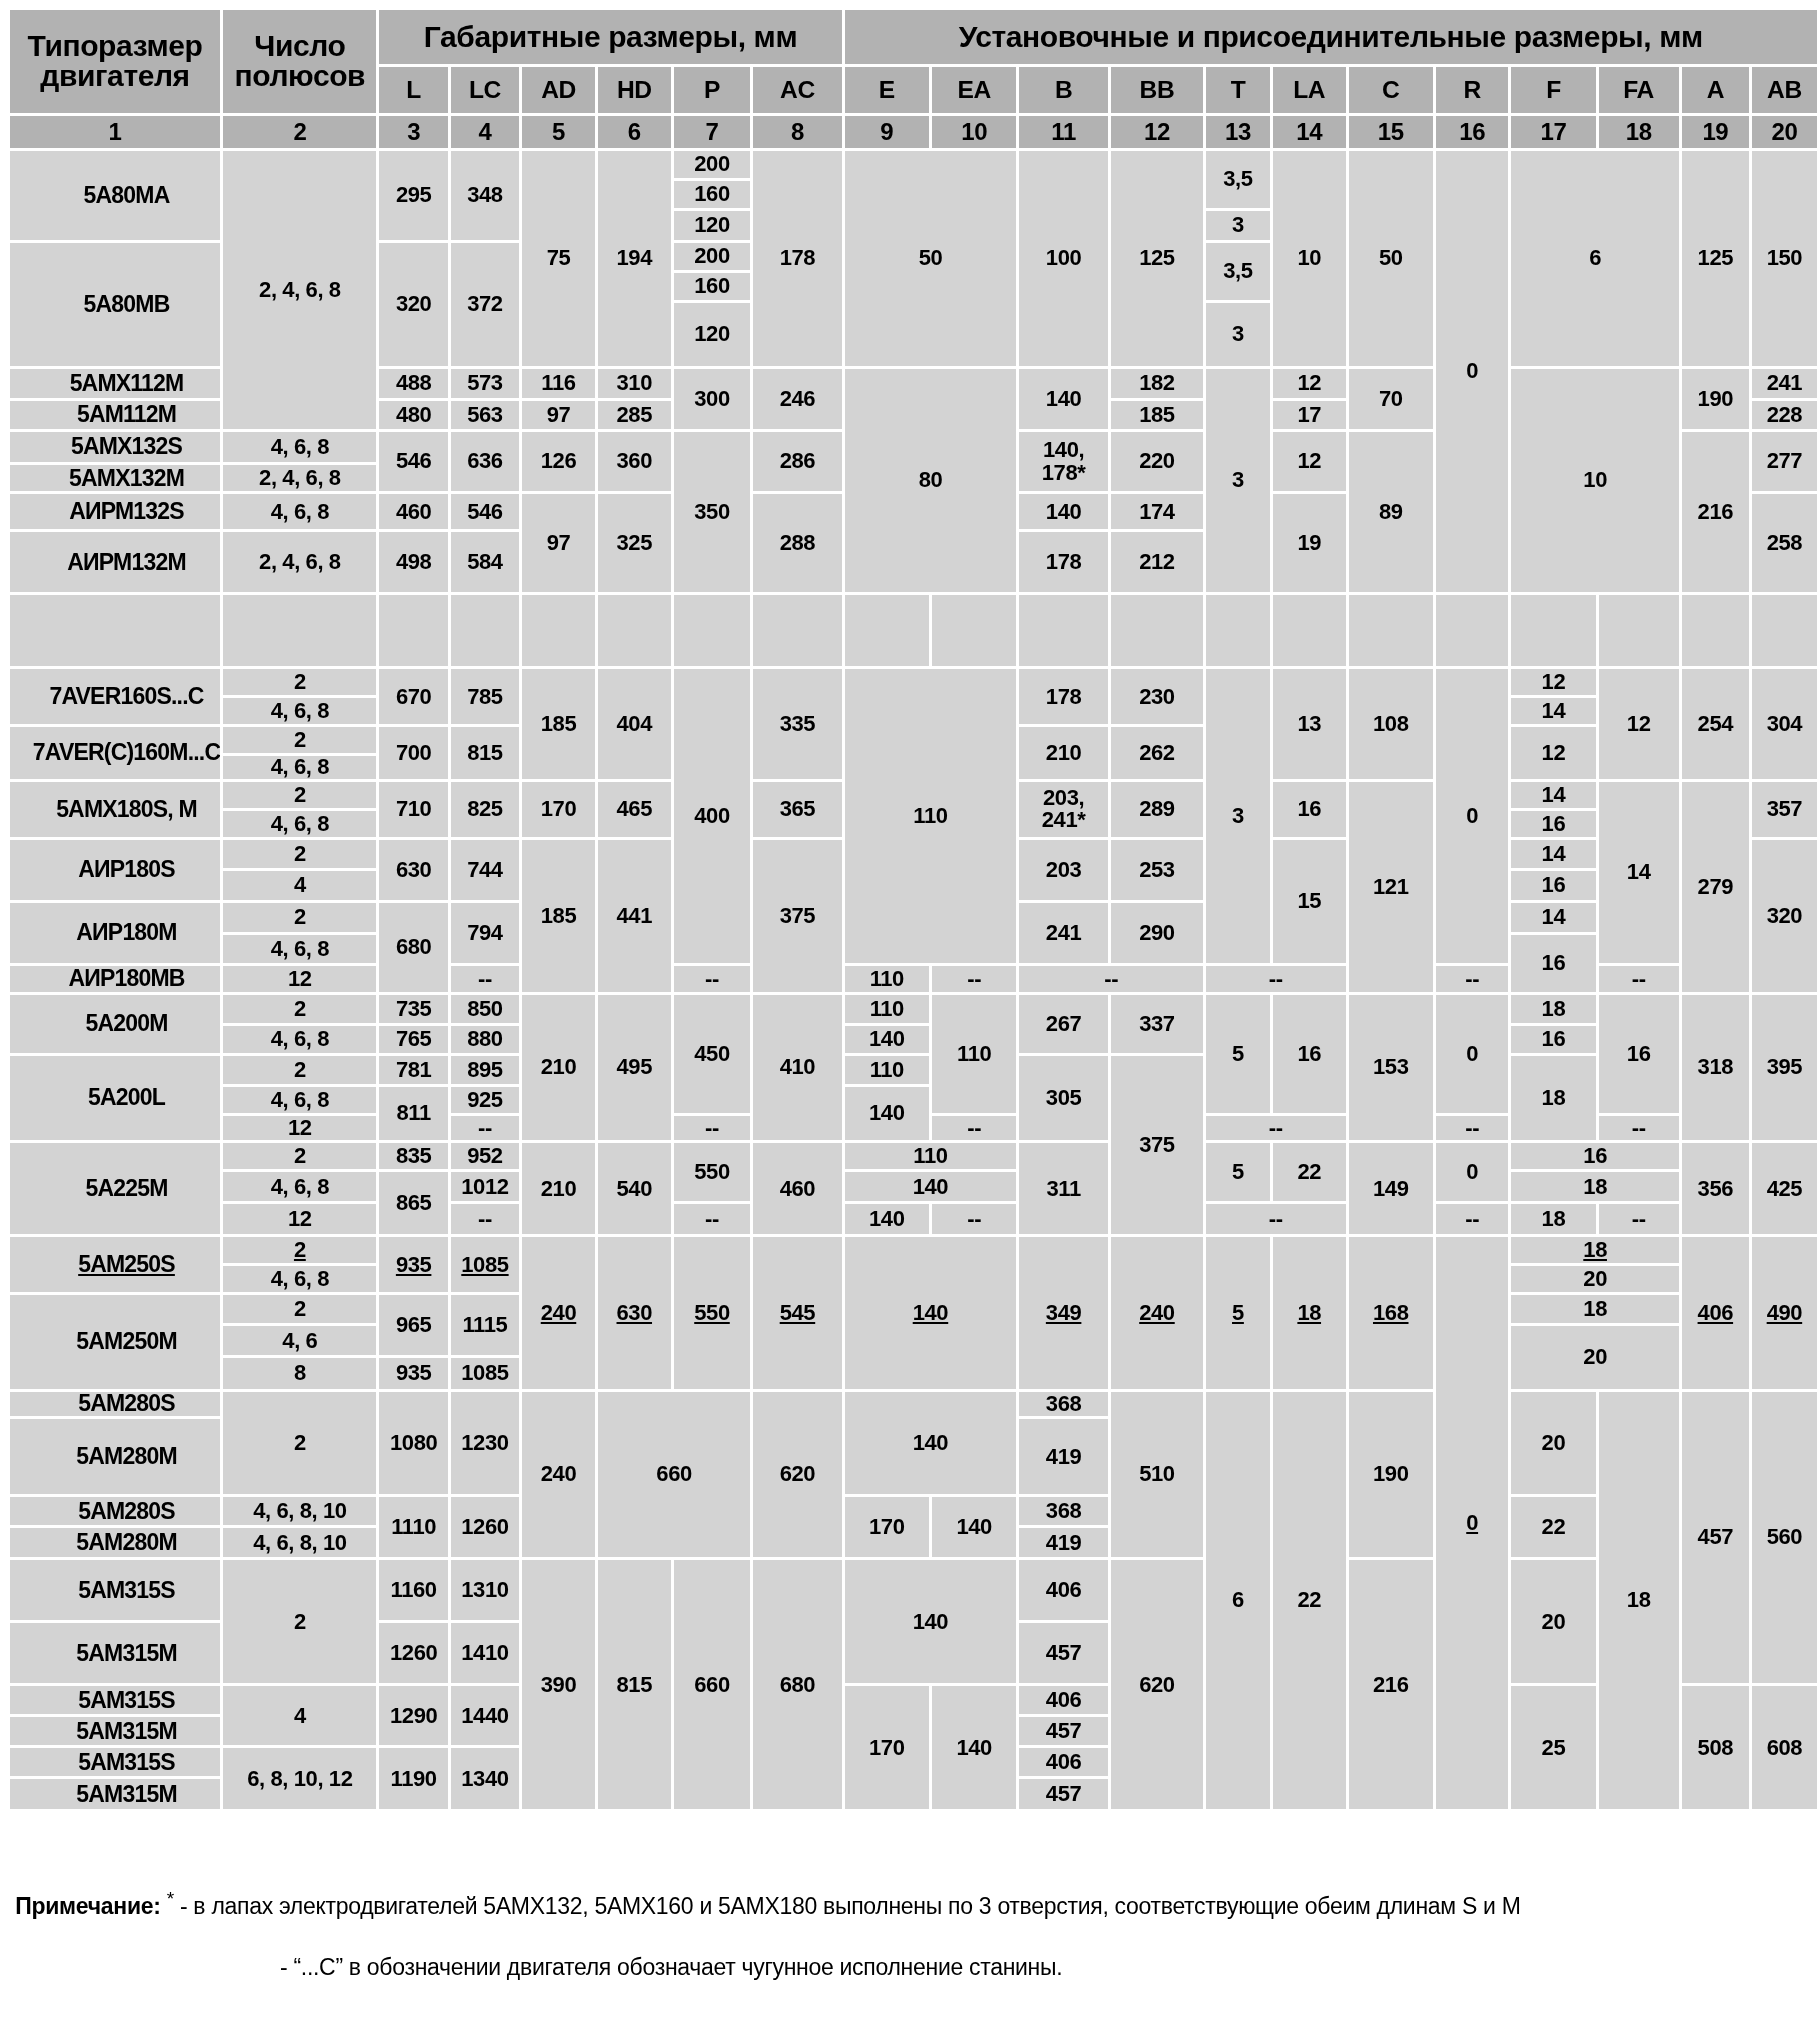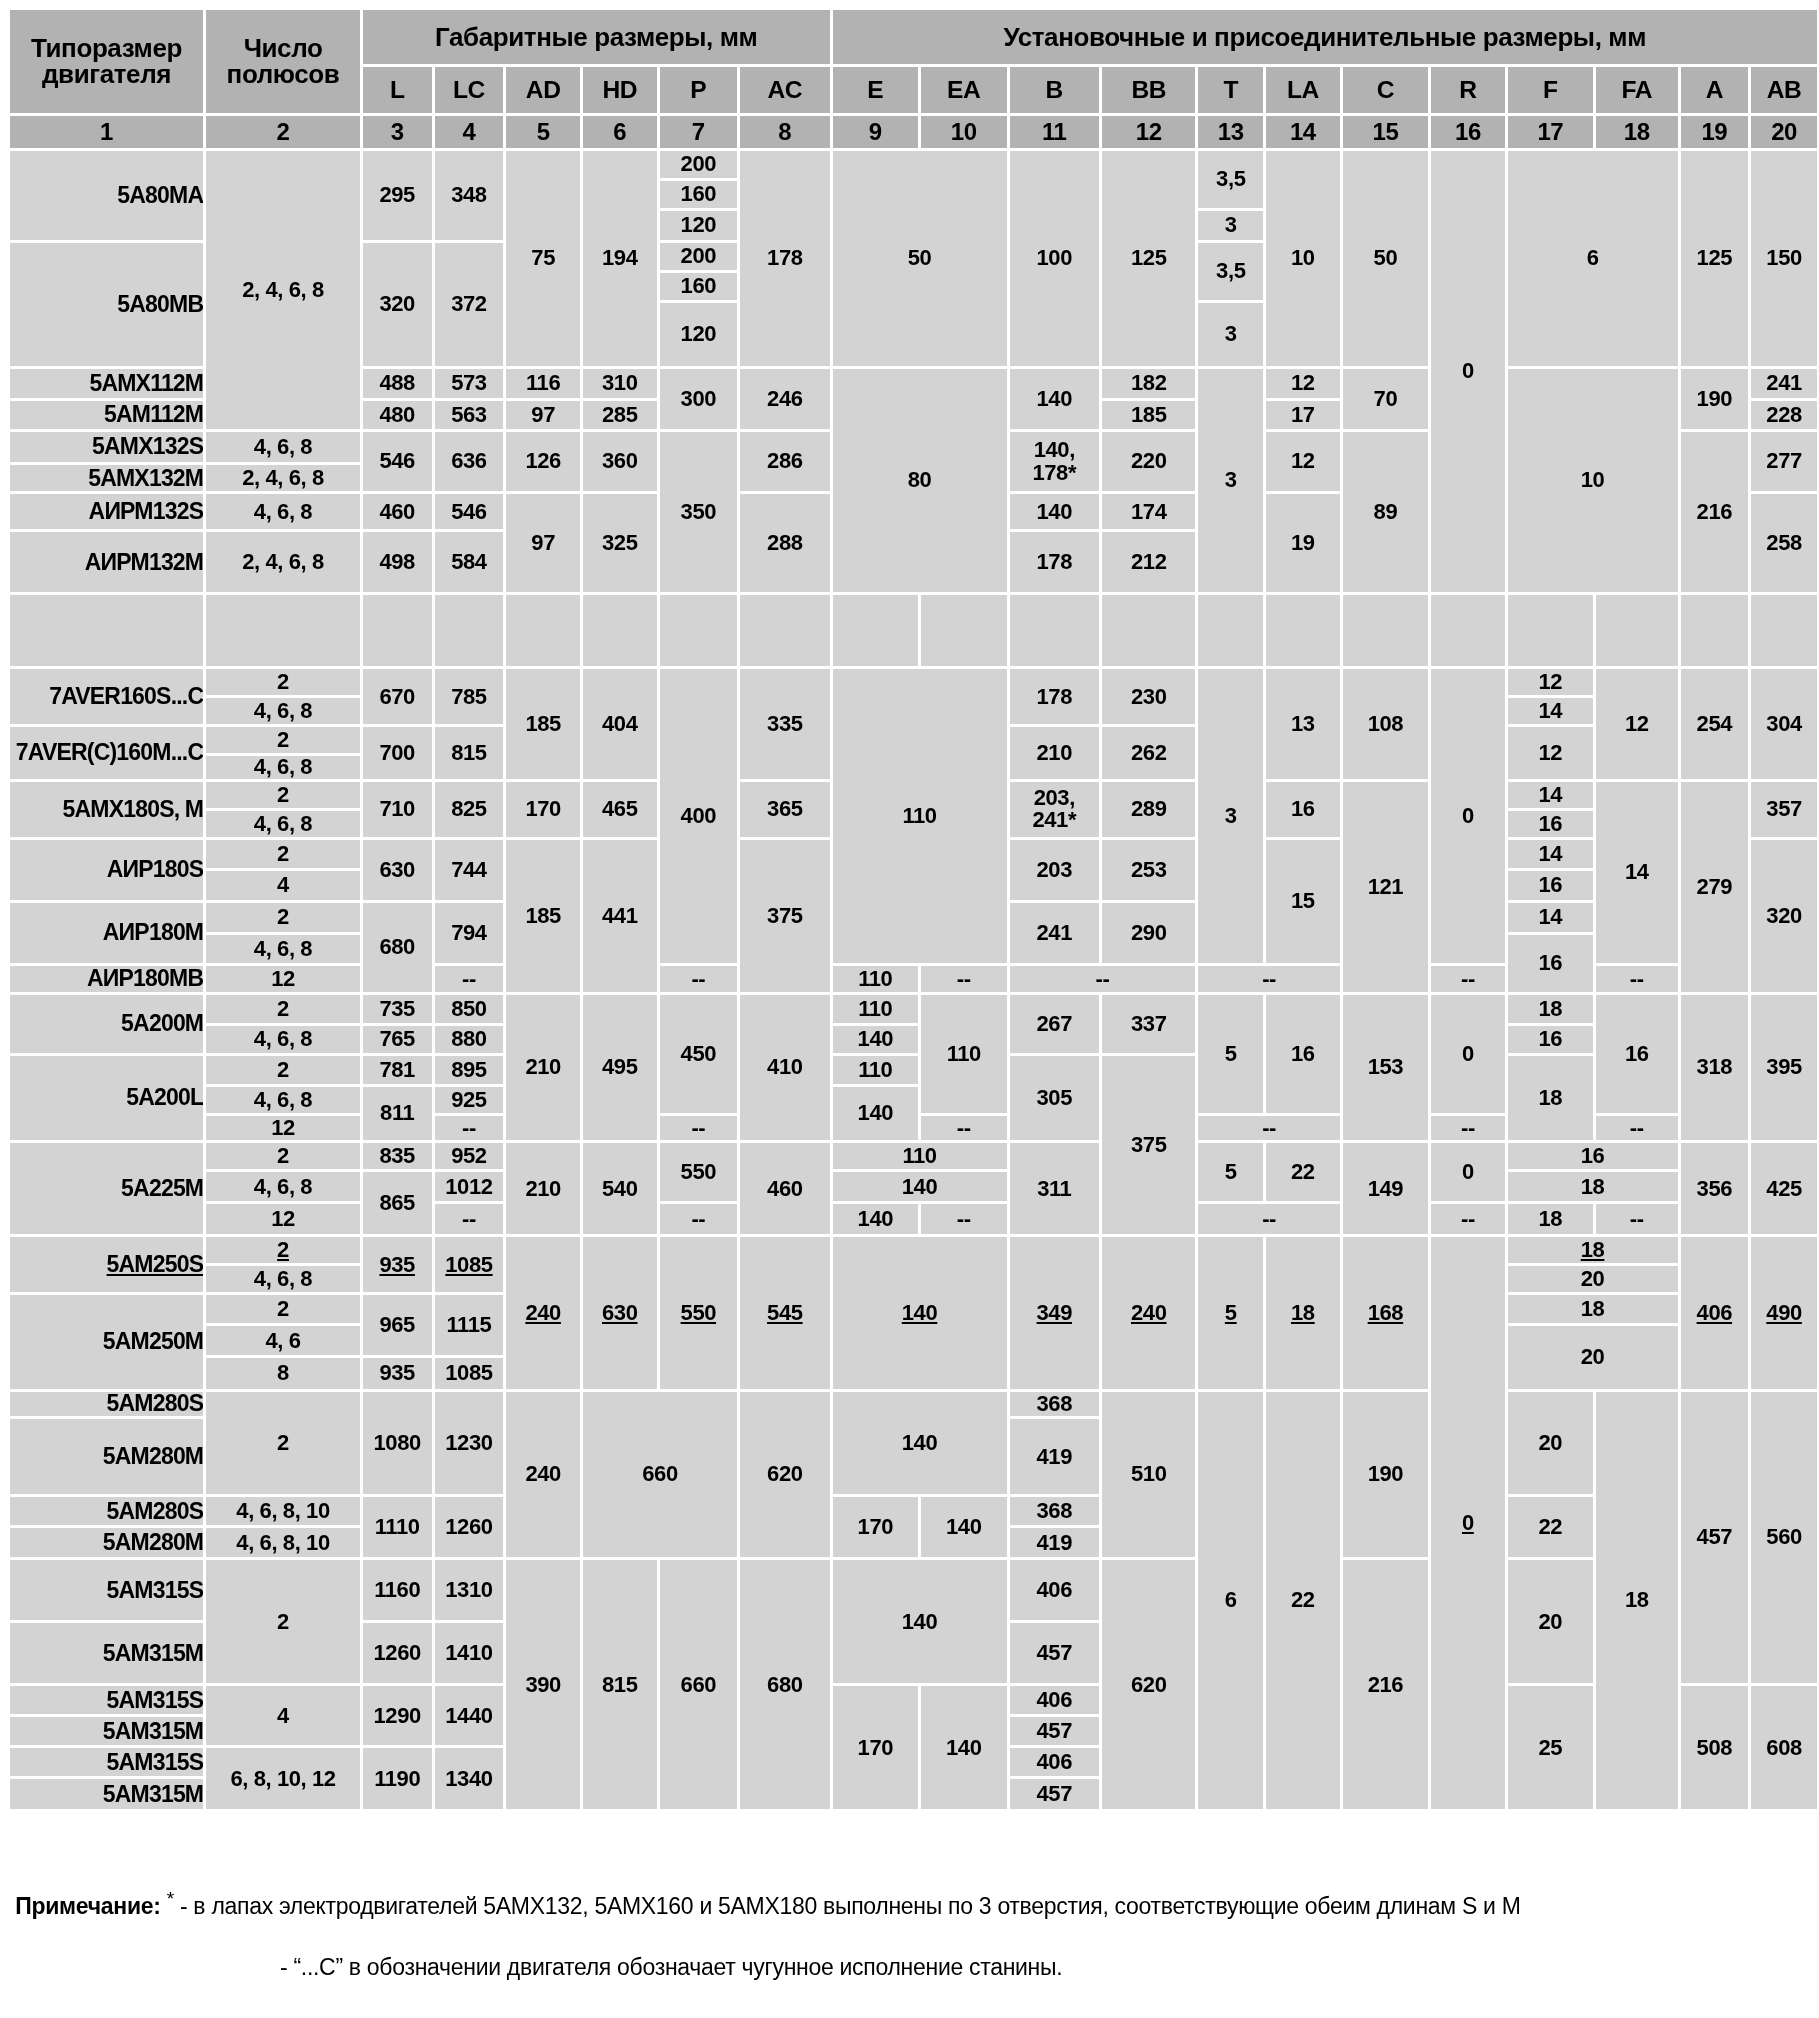--- a/index.html
+++ b/index.html
@@ -3,24 +3,24 @@
 <meta charset="utf-8">
 <style>
   html,body{margin:0;padding:0;background:#fff;}
   body{width:1820px;height:2019px;position:relative;
        font-family:"Liberation Sans","DejaVu Sans",sans-serif;color:#000;}
   #tbl-wrap{position:absolute;left:6.8px;top:6.8px;}
   table{border-collapse:separate;border-spacing:3.4px;table-layout:fixed;}
   th,td{overflow:hidden;vertical-align:middle;text-align:center;
         font-weight:bold;line-height:1.02;padding:0;}
   thead th{background:#b2b2b2;font-size:24.6px;letter-spacing:-0.4px;}
-  thead tr.grp th{font-size:26px;}
+  thead tr.grp th{font-size:30px;}
   thead tr.num th{font-size:24px;}
   tbody td{background:#d3d3d3;font-size:22px;letter-spacing:-0.4px;}
-  tbody td.name{text-align:right;padding-left:6px;font-size:23px;letter-spacing:-0.8px;white-space:nowrap;}
+  tbody td.name{text-align:center;padding-left:23px;font-size:23px;letter-spacing:-0.8px;white-space:nowrap;}
   .note{position:absolute;left:15.3px;top:1888px;width:1788px;
         font-size:23px;letter-spacing:-0.3px;}
   .note b{font-weight:bold;}
   .note-line2{position:absolute;left:280px;top:1954px;font-size:23px;letter-spacing:-0.3px;text-align:center;}
 </style>
 </head>
 <body>
 
 <div id="tbl-wrap">
   <table id="dims">

